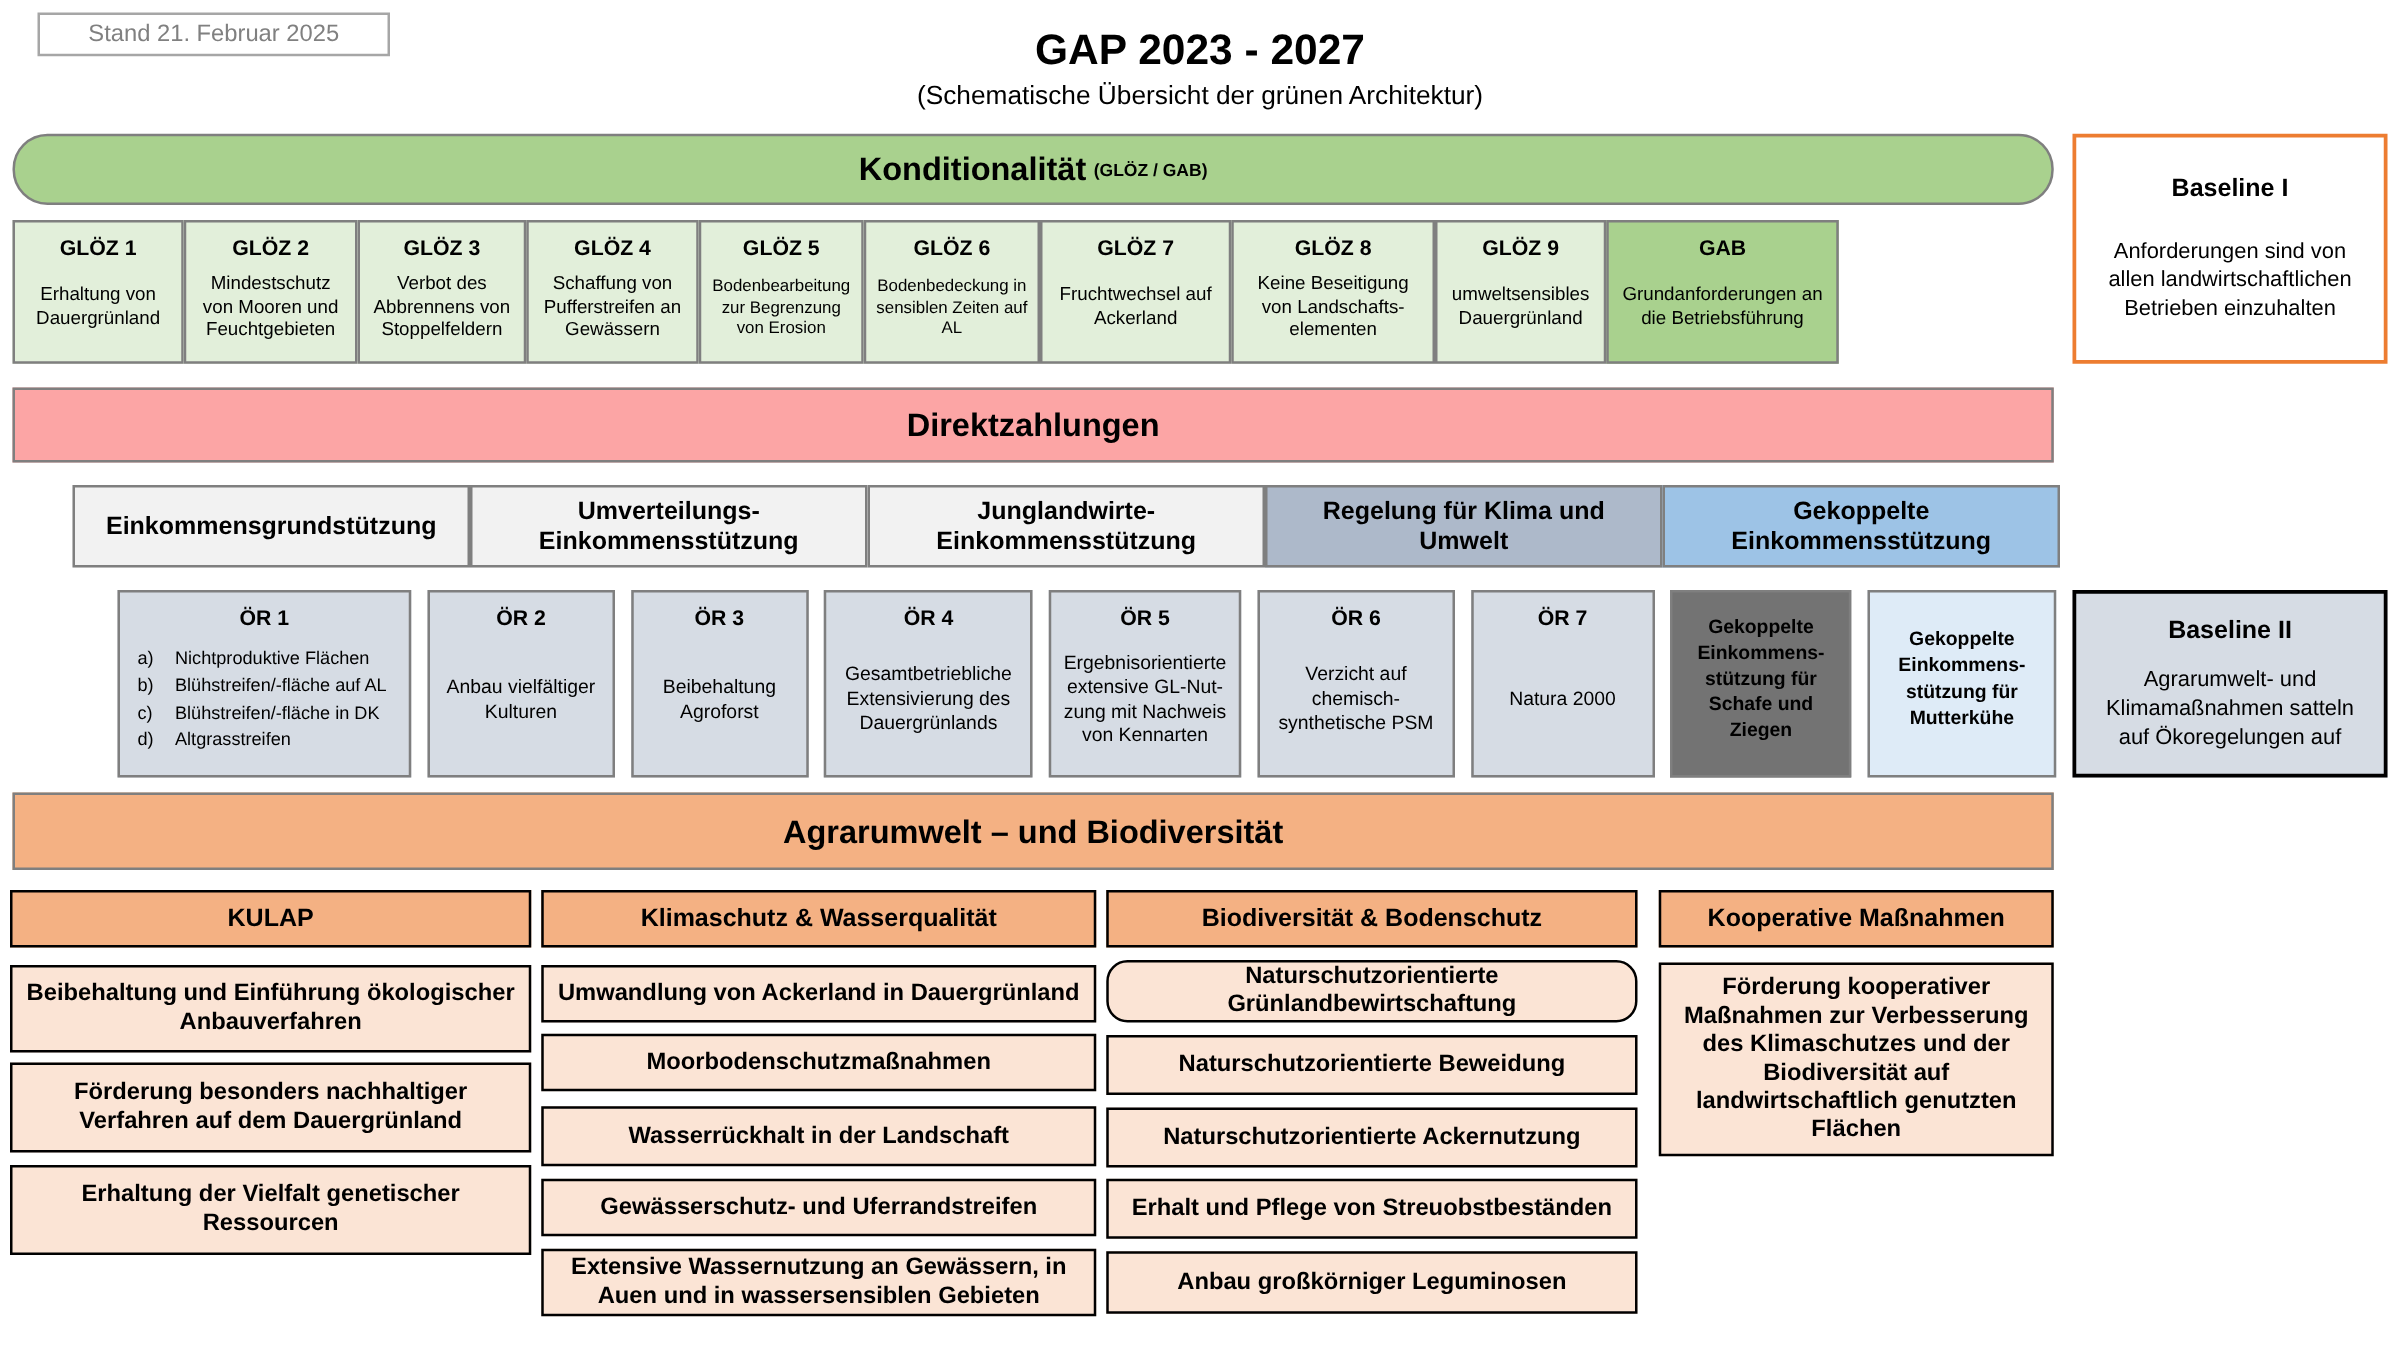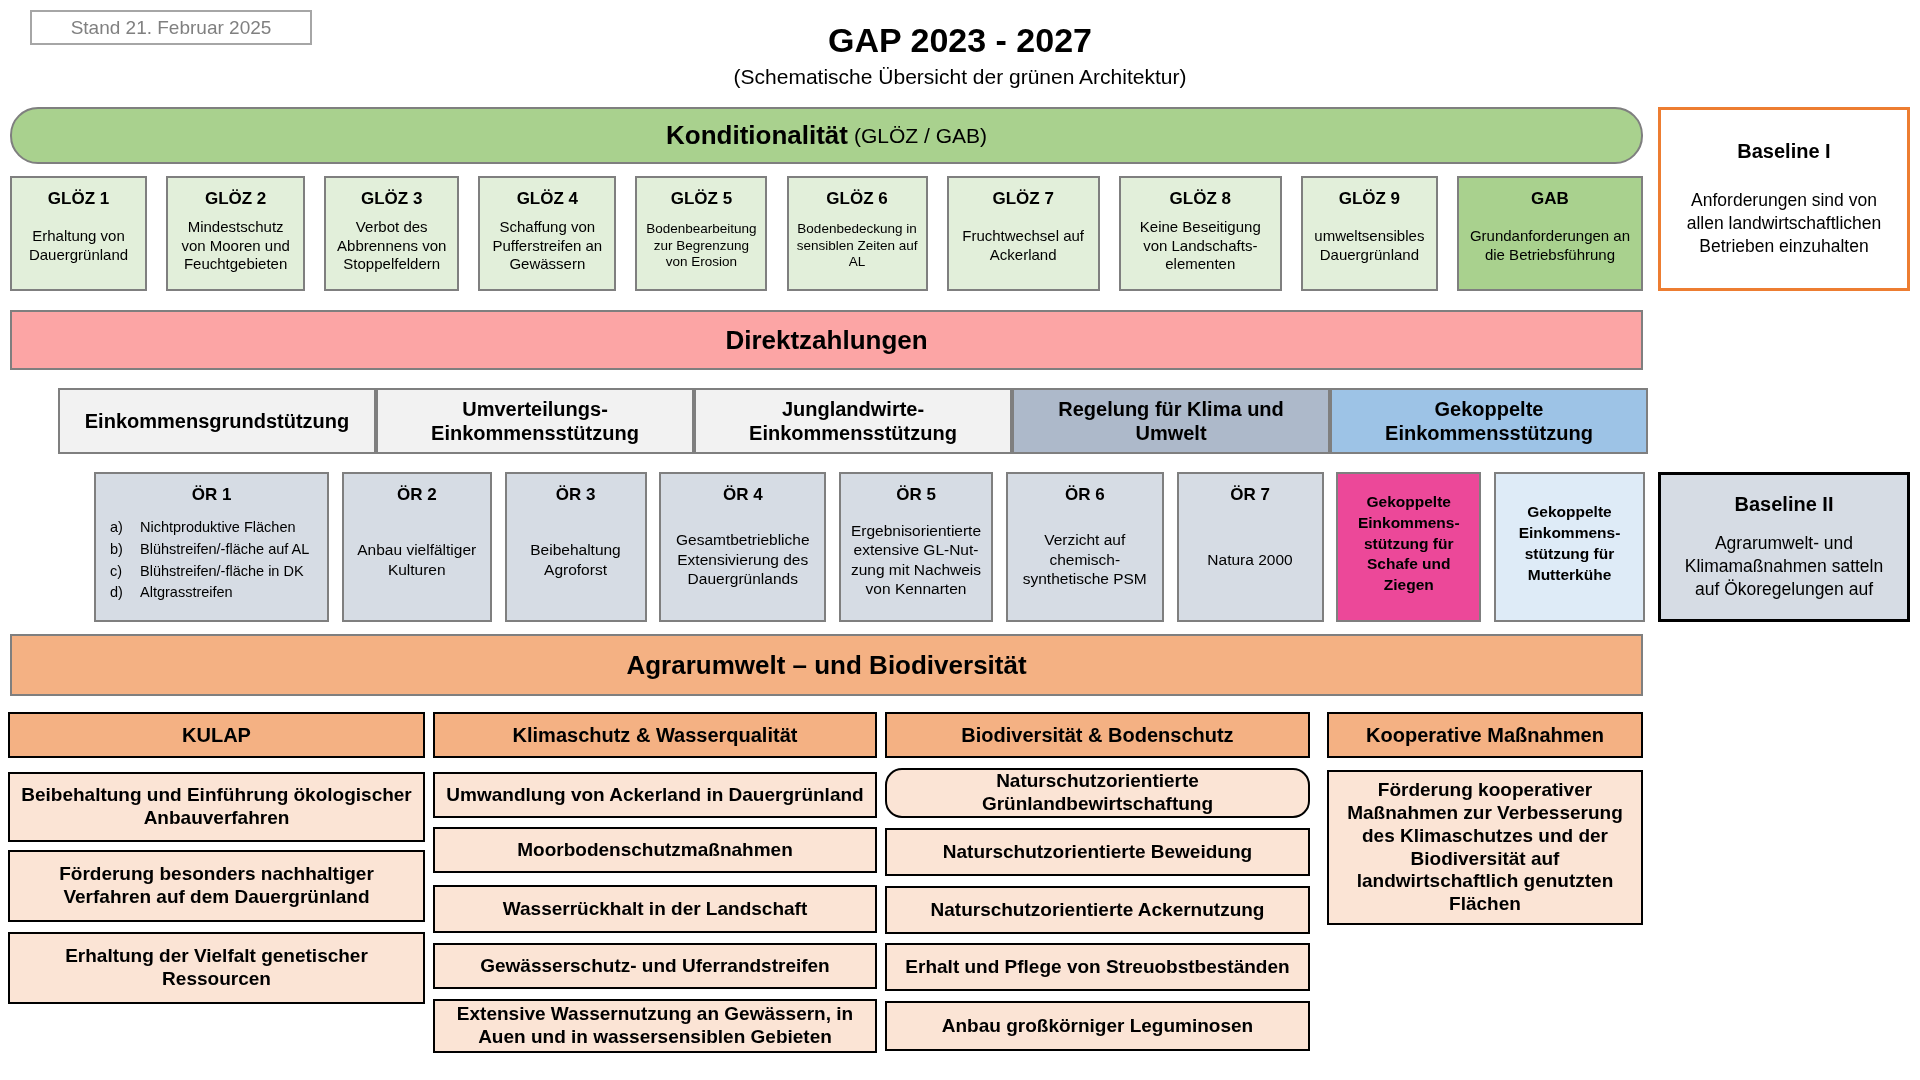--- a/index.html
+++ b/index.html
@@ -13,29 +13,29 @@
   .title-wrap{left:0;top:22px;width:1920px;text-align:center;}
   .main-title{font-size:34px;font-weight:bold;line-height:1.1;}
   .sub-title{font-size:21px;margin-top:6px;}
 
   
   .banner{border:2px solid #7f7f7f;display:flex;align-items:center;justify-content:center;}
   .banner-green{left:10px;top:107px;width:1633px;height:57px;background:#a9d18e;border-radius:28px;}
   .banner-gray{left:10px;top:310px;width:1633px;height:60px;background:#fca5a5;}
   .banner-orange{left:10px;top:634px;width:1633px;height:62px;background:#f4b183;}
   .banner-bold{font-size:26px;font-weight:bold;}
-  .banner-rest{font-size:21px;margin-left:6px;}
+  .banner-rest{font-size:14px;margin-left:6px;font-weight:bold;}
 
   
   .box{box-sizing:border-box;border:2px solid #7f7f7f;display:flex;flex-direction:column;text-align:center;}
   .box-title{font-weight:bold;font-size:17px;padding-top:11px;}
   .box-text{flex:1;display:flex;align-items:center;justify-content:center;font-size:15px;line-height:1.25;padding:4px 6px 10px;}
 
   
-  .glz-row{left:10px;top:176px;width:1633px;height:115px;display:flex;justify-content:space-between;}
+  .glz-row{left:10px;top:176px;width:1633px;height:115px;display:flex;}
   .glz-row .box{background:#e2efda;height:115px;}
   .glz-row .box:nth-child(1){width:137px;}
   .glz-row .box:nth-child(2){width:139px;}
   .glz-row .box:nth-child(3){width:135px;}
   .glz-row .box:nth-child(4){width:138px;}
   .glz-row .box:nth-child(5){width:132px;}
   .glz-row .box:nth-child(6){width:141px;}
   .glz-row .box:nth-child(7){width:153px;}
   .glz-row .box:nth-child(8){width:163px;}
   .glz-row .box:nth-child(9){width:137px;}
@@ -53,21 +53,21 @@
   
   .or-row{left:94px;top:472px;width:1551px;height:150px;display:flex;justify-content:space-between;}
   .or-row .box{background:#d6dce4;height:150px;}
   .or-row .box:nth-child(1){width:235px;}
   .or-row .box:nth-child(2){width:150px;justify-content:flex-end;}
   .or-row .box:nth-child(3){width:142px;}
   .or-row .box:nth-child(4){width:167px;}
   .or-row .box:nth-child(5){width:154px;}
   .or-row .box:nth-child(6){width:158px;}
   .or-row .box:nth-child(7){width:147px;}
-  .or-row .box:nth-child(8){width:145px;background:#ec4899;}
+  .or-row .box:nth-child(8){width:145px;background:#737373;}
   .or-row .box:nth-child(9){width:151px;background:#deebf7;}
   .or-row .box-text{font-size:15.5px;}
   .coupled-text{flex:1;display:flex;align-items:center;justify-content:center;
                 font-size:15.5px;font-weight:bold;line-height:1.35;padding:4px 10px 10px;}
   .or-list{flex:1;text-align:left;padding:12px 8px 8px 14px;font-size:14.5px;line-height:1.5;}
   .or-list .li{display:flex;}
   .or-list .m{width:30px;flex:none;}
 
   
   .baseline{display:flex;flex-direction:column;align-items:center;justify-content:center;

